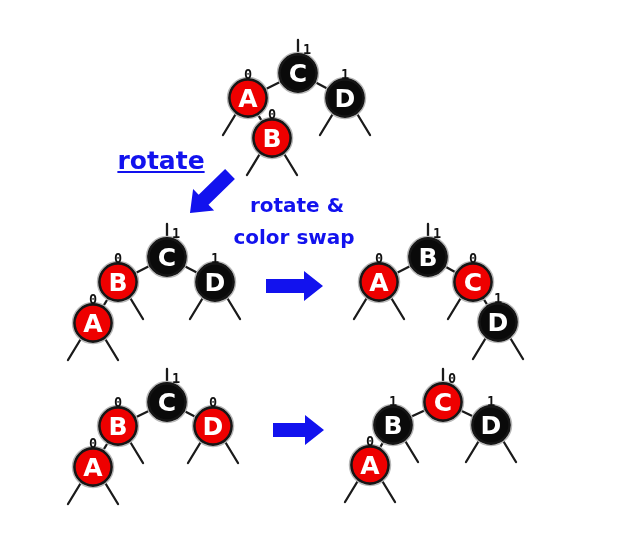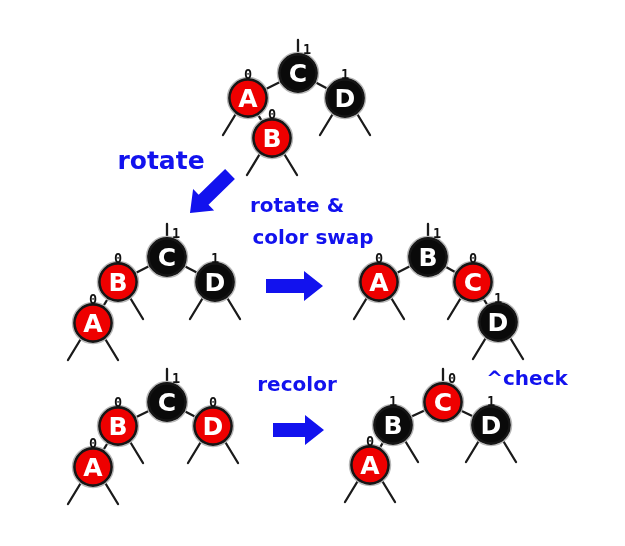--- a/index.html
+++ b/index.html
@@ -6,21 +6,21 @@
   #canvas{
     position:relative;width:625px;height:546px;background:#ffffff;
     font-family:"DejaVu Sans","Liberation Sans",sans-serif;overflow:hidden;
   }
   #diagram-svg{position:absolute;left:0;top:0;}
   .lbl{
     position:absolute;transform:translateX(-50%);
     font-weight:bold;font-size:20px;line-height:1.05;
     color:#1212ee;white-space:nowrap;letter-spacing:0px;
   }
-  .lbl.small{font-size:25px;}
+  .lbl.small{font-size:25px;text-decoration:underline;}
 </style>
 </head>
 <body>
 
 <div id="canvas">
   <svg id="diagram-svg" width="625" height="546" viewBox="0 0 625 546" xmlns="http://www.w3.org/2000/svg">
       <g>
         <line x1="298" y1="54" x2="298" y2="40" stroke="#1a1a1a" stroke-width="2.3" stroke-linecap="round"></line>
         <line x1="298" y1="73" x2="248" y2="98" stroke="#1a1a1a" stroke-width="2.3"></line>
         <line x1="298" y1="73" x2="345" y2="98" stroke="#1a1a1a" stroke-width="2.3"></line>
@@ -155,16 +155,14 @@
         <text x="370" y="474" text-anchor="middle" font-family="&quot;DejaVu Sans&quot;,&quot;Liberation Sans&quot;,sans-serif" font-size="25" font-weight="bold" fill="#ffffff">A</text>
         <text x="370" y="446" text-anchor="middle" font-family="&quot;DejaVu Sans Mono&quot;,&quot;Liberation Mono&quot;,monospace" font-size="13.5" font-weight="bold" fill="#111111">0</text>
       </g>
       <polygon points="225.1,169.0 198.7,194.7 193.1,189.0 190.0,213.0 214.1,210.5 208.5,204.7 234.9,179.0" fill="#1212ee"></polygon>
       <polygon points="266.0,293.0 304.0,293.0 304.0,301.0 323.0,286.0 304.0,271.0 304.0,279.0 266.0,279.0" fill="#1212ee"></polygon>
       <polygon points="273.0,437.0 305.0,437.0 305.0,445.0 324.0,430.0 305.0,415.0 305.0,423.0 273.0,423.0" fill="#1212ee"></polygon>
     </svg>
 
   <div class="lbl small" style="left:161px;top:148px">rotate</div>
   <div class="lbl" style="left:297px;top:195px">rotate &amp;</div>
-  <div class="lbl" style="left:313px;top:227px">color swap</div>
-  <div class="lbl" style="left:297px;top:374px">recolor</div>
-  <div class="lbl" style="left:527px;top:368px">^check</div>
+  <div class="lbl" style="left:294px;top:227px">color swap</div>
 </div>
 
 </body></html>

